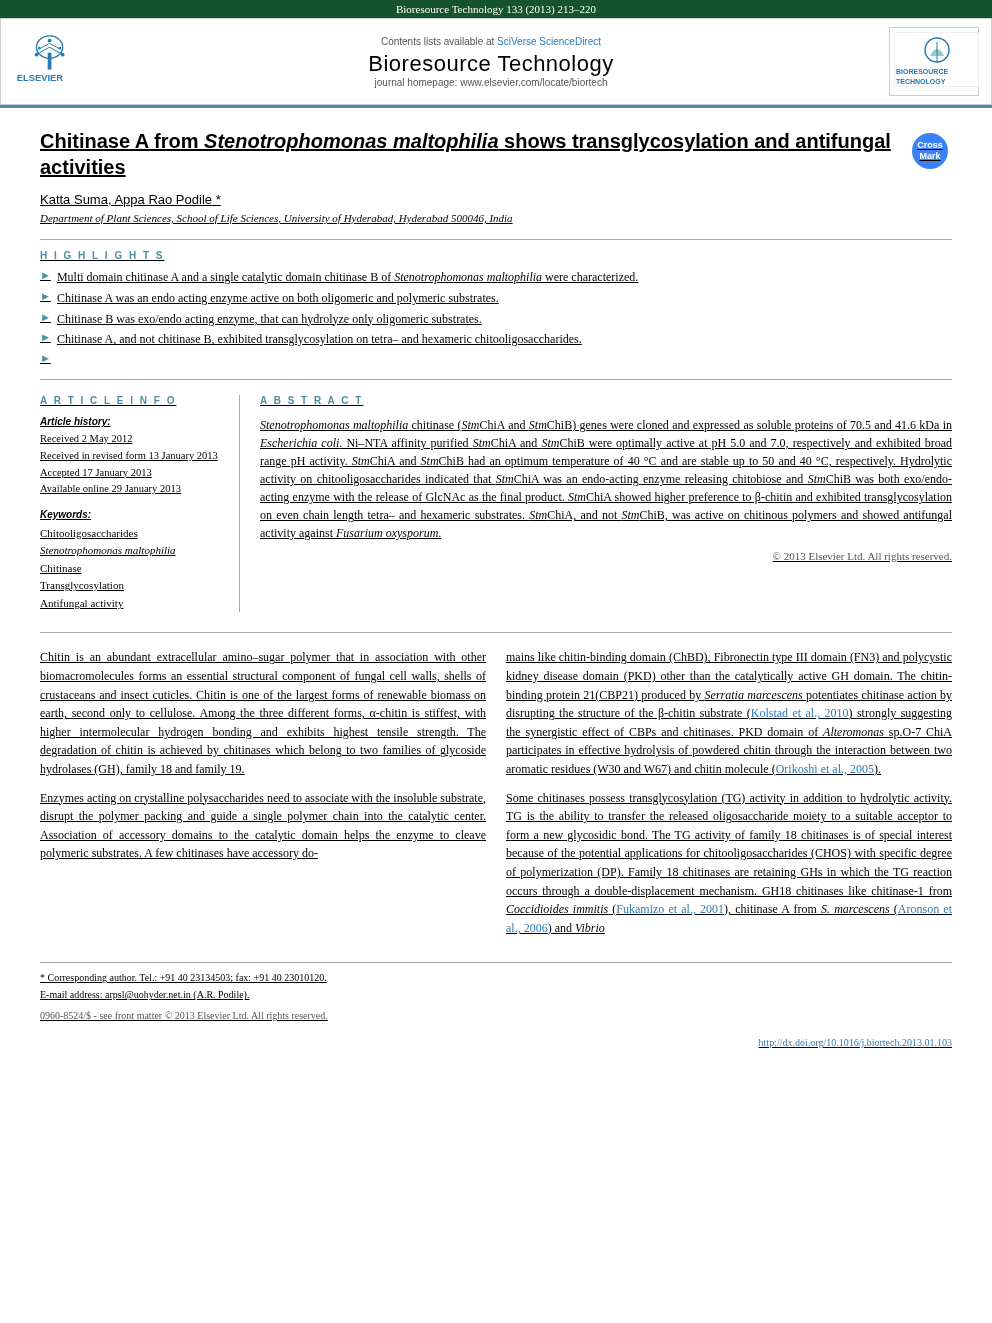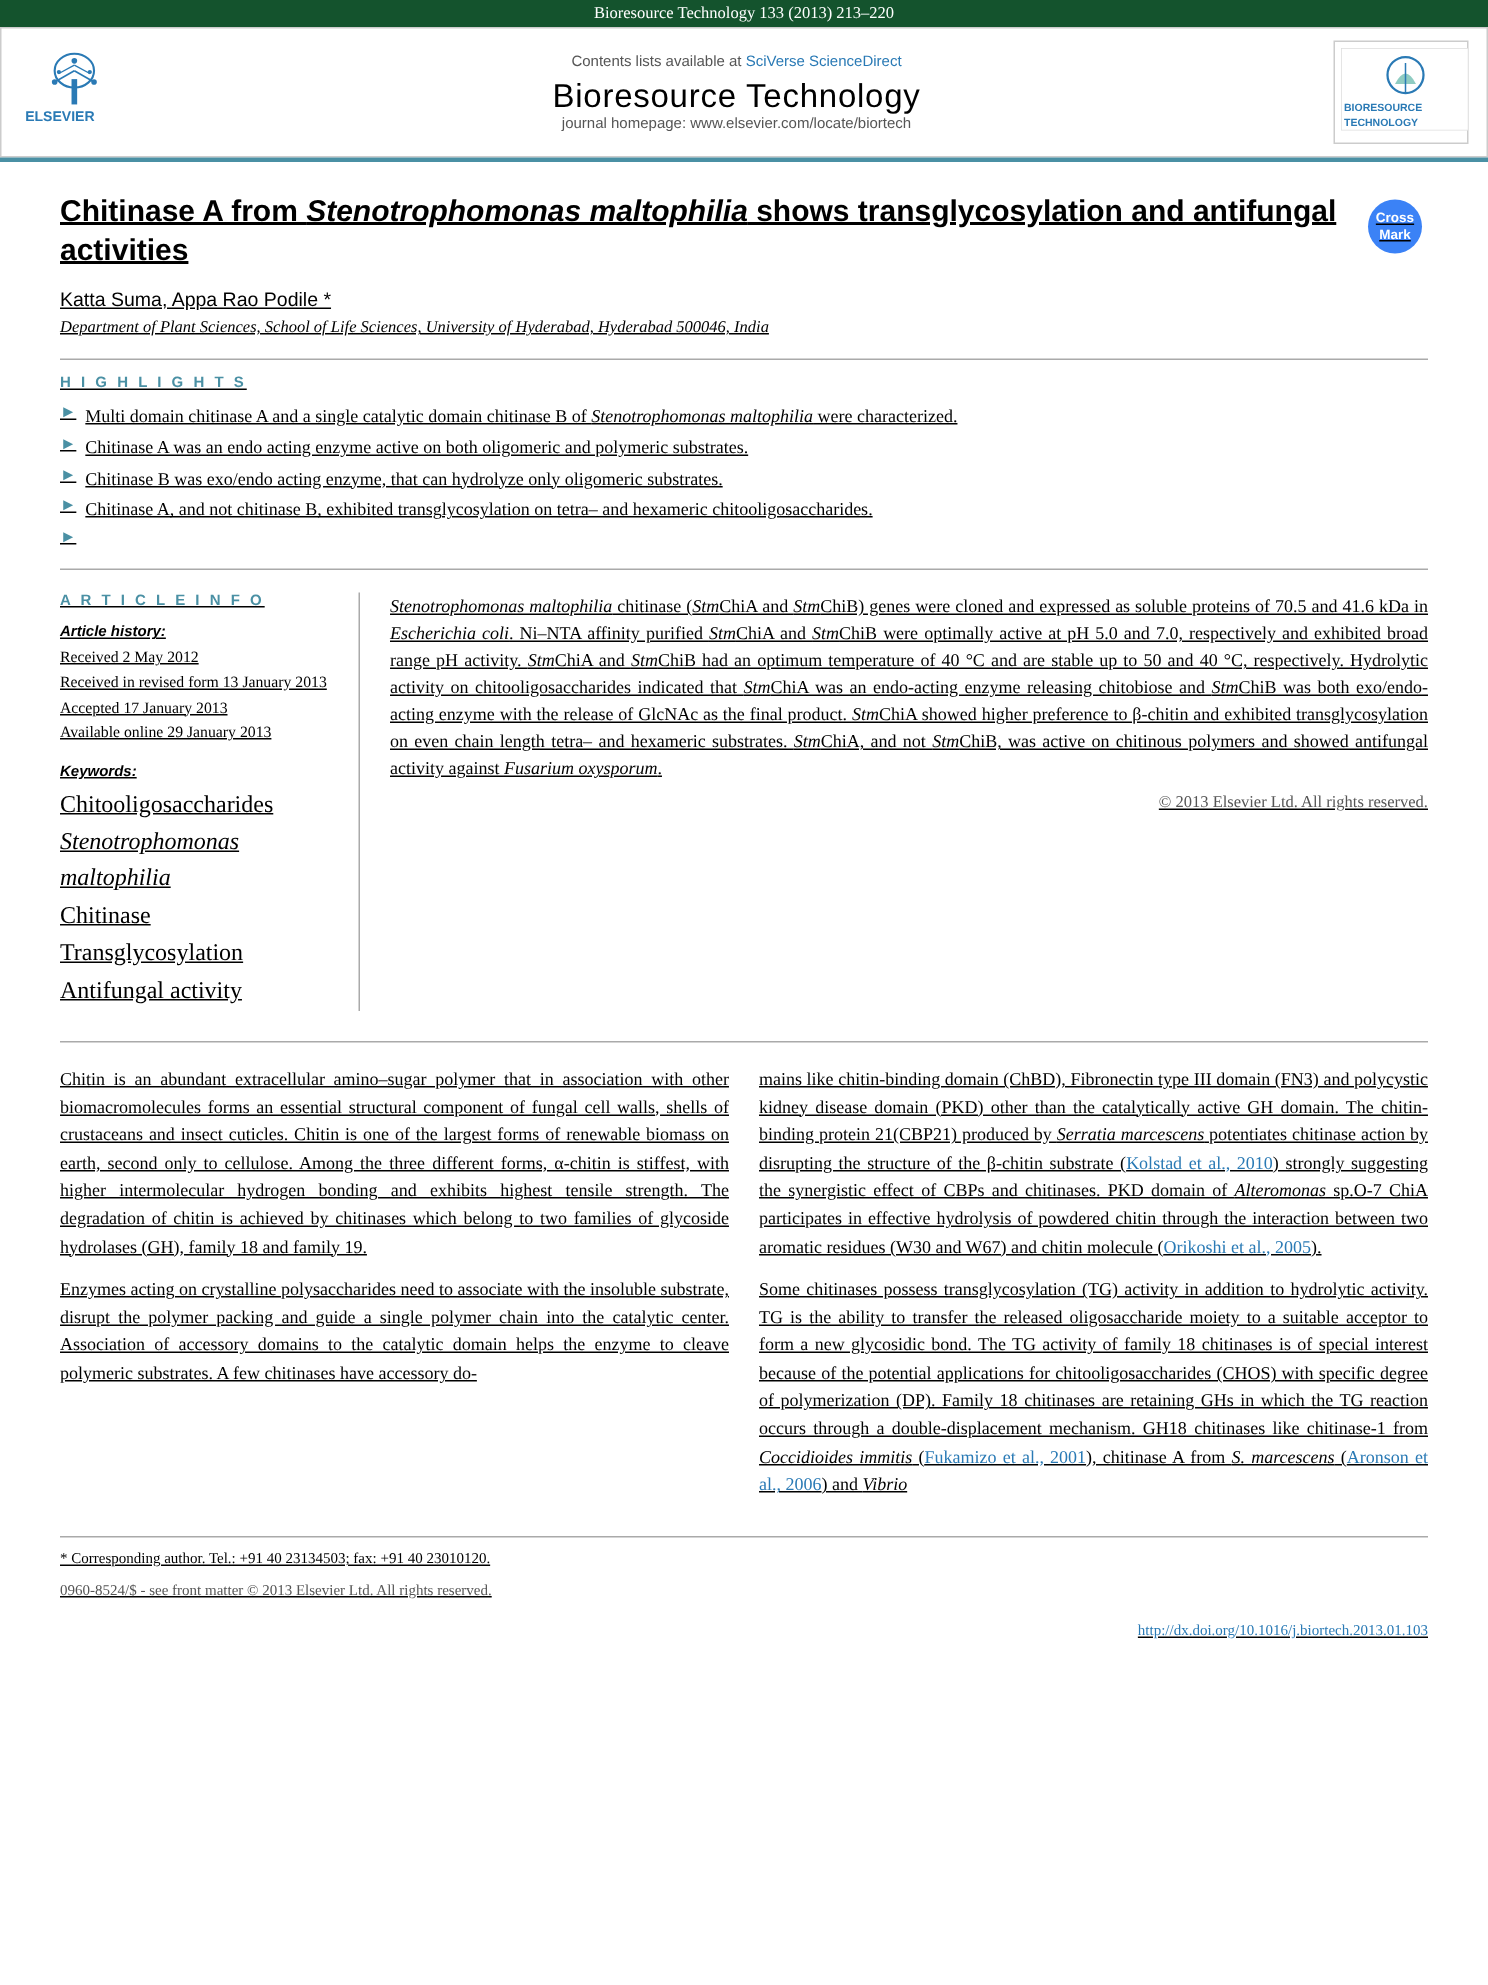--- a/index.html
+++ b/index.html
@@ -207,21 +207,21 @@
     }
 
     .keywords-section h4 {
       font-size: 10px;
       font-family: Arial, sans-serif;
       font-style: italic;
       margin-bottom: 5px;
     }
 
     .keyword-item {
-      font-size: 16px;
+      font-size: 11px;
       margin-bottom: 1px;
       line-height: 1.5;
     }
 
     .abstract-text {
       font-size: 12px;
       line-height: 1.5;
       text-align: justify;
     }
 
@@ -437,20 +437,21 @@
         <h4>Keywords:</h4>
         <div class="keyword-item">Chitooligosaccharides</div>
         <div class="keyword-item"><em>Stenotrophomonas maltophilia</em></div>
         <div class="keyword-item">Chitinase</div>
         <div class="keyword-item">Transglycosylation</div>
         <div class="keyword-item">Antifungal activity</div>
       </div>
     </div>
 
     <div class="abstract-col">
+      <div class="col-section-label">A B S T R A C T</div>
       <div class="abstract-text">
         <em>Stenotrophomonas maltophilia</em> chitinase (<em>Stm</em>ChiA and <em>Stm</em>ChiB) genes were cloned and expressed as soluble proteins of 70.5 and 41.6 kDa in <em>Escherichia coli</em>. Ni–NTA affinity purified <em>Stm</em>ChiA and <em>Stm</em>ChiB were optimally active at pH 5.0 and 7.0, respectively and exhibited broad range pH activity. <em>Stm</em>ChiA and <em>Stm</em>ChiB had an optimum temperature of 40 °C and are stable up to 50 and 40 °C, respectively. Hydrolytic activity on chitooligosaccharides indicated that <em>Stm</em>ChiA was an endo-acting enzyme releasing chitobiose and <em>Stm</em>ChiB was both exo/endo-acting enzyme with the release of GlcNAc as the final product. <em>Stm</em>ChiA showed higher preference to β-chitin and exhibited transglycosylation on even chain length tetra– and hexameric substrates. <em>Stm</em>ChiA, and not <em>Stm</em>ChiB, was active on chitinous polymers and showed antifungal activity against <em>Fusarium oxysporum</em>.
       </div>
       <div class="abstract-copyright">© 2013 Elsevier Ltd. All rights reserved.</div>
     </div>
 
   </div>
 
   <div class="intro-section">
     <div class="intro-two-col">
@@ -468,19 +469,20 @@
         </p>
         <p class="intro-paragraph">
           Some chitinases possess transglycosylation (TG) activity in addition to hydrolytic activity. TG is the ability to transfer the released oligosaccharide moiety to a suitable acceptor to form a new glycosidic bond. The TG activity of family 18 chitinases is of special interest because of the potential applications for chitooligosaccharides (CHOS) with specific degree of polymerization (DP). Family 18 chitinases are retaining GHs in which the TG reaction occurs through a double-displacement mechanism. GH18 chitinases like chitinase-1 from <em>Coccidioides immitis</em> (<a class="ref-link">Fukamizo et al., 2001</a>), chitinase A from <em>S. marcescens</em> (<a class="ref-link">Aronson et al., 2006</a>) and <em>Vibrio</em>
         </p>
       </div>
     </div>
   </div>
 
   <div class="footnote-section">
     <div class="footnote-item">* Corresponding author. Tel.: +91 40 23134503; fax: +91 40 23010120.</div>
+    <div class="footnote-item">E-mail address: arpsl@uohyder.net.in (A.R. Podile).</div>
     <div class="issn-line">
       <span>0960-8524/$ - see front matter © 2013 Elsevier Ltd. All rights reserved.</span>
       <a class="ref-link">http://dx.doi.org/10.1016/j.biortech.2013.01.103</a>
     </div>
   </div>
 
 </div>
 
 </body></html>

